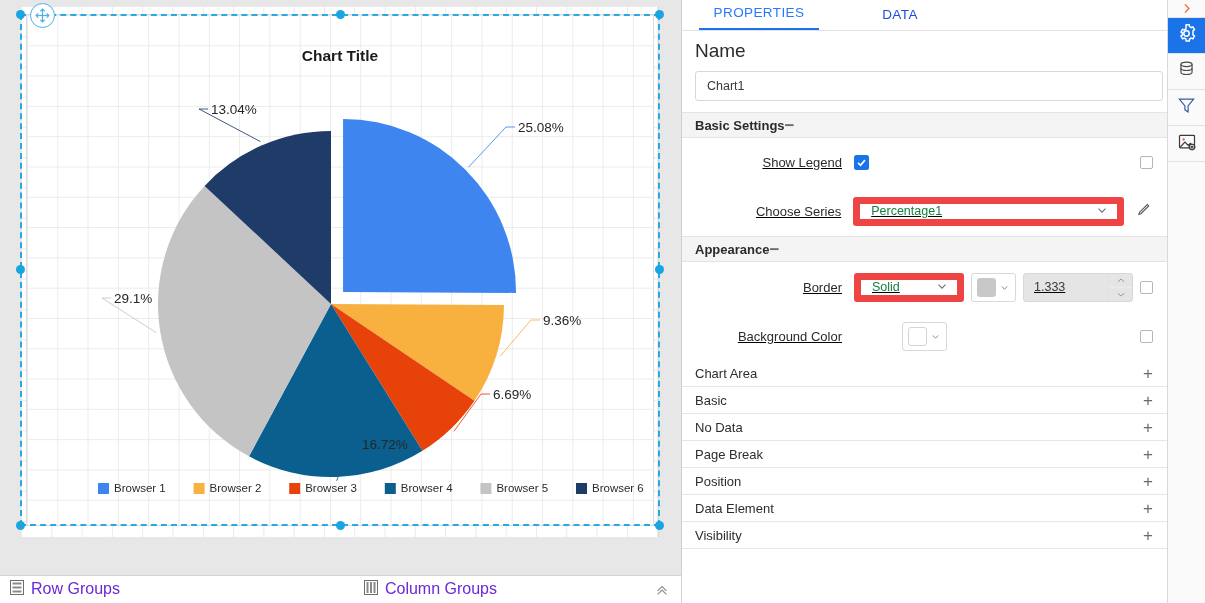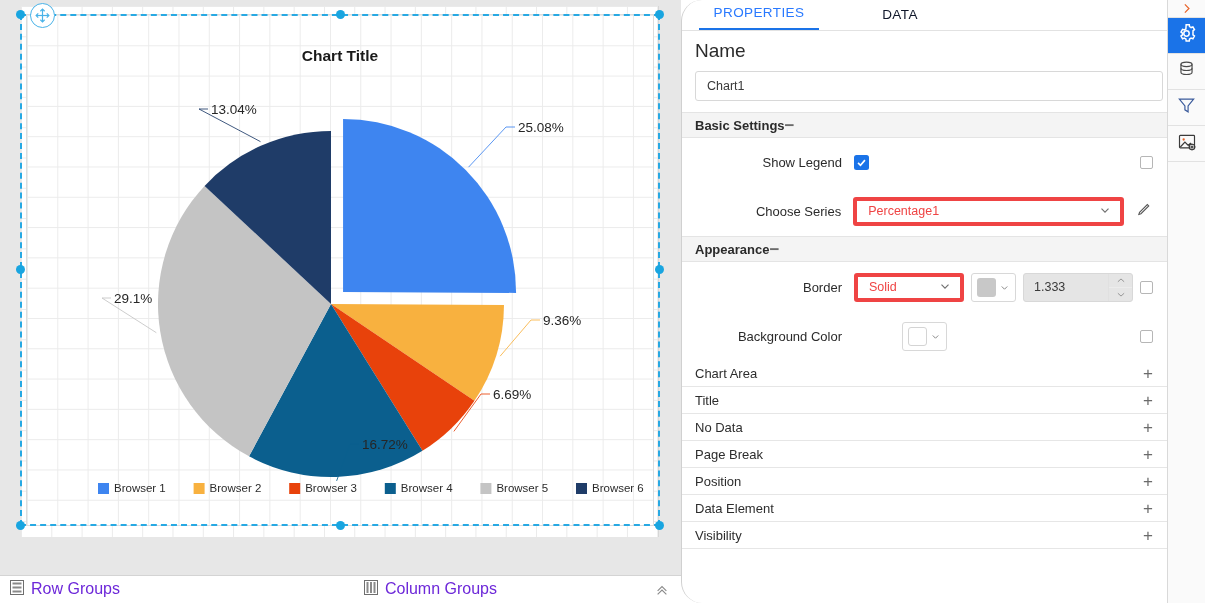--- a/index.html
+++ b/index.html
@@ -62,29 +62,29 @@
     font-size: 16px; color: #6d28d9;
   }
   .group-item { display: flex; align-items: center; gap: 7px; }
   #rg-item { margin-left: 10px; }
   #cg-item { margin-left: 244px; }
   #collapse-caret { position: absolute; right: 12px; top: 7px; cursor: pointer; }
 
   
   #props-panel {
     position: relative; width: 586px; height: 603px; background: #ffffff;
-    border-left: 1px solid #d0d0d0; display: flex; border-radius: 21px;
+    border-left: 1px solid #d0d0d0; display: flex;
   }
   #props-main { width: 485px; height: 603px; overflow: hidden; position: relative; }
 
   #tabs { height: 31px; display: flex; align-items: flex-end;
           border-bottom: 1px solid #e2e2e2; }
   .tab {
     font-size: 13.5px; letter-spacing: .4px; padding: 0 0 8px 0; cursor: pointer;
-    color: #0f172a;
+    color: #1d4ed8;
   }
   #tab-properties { color: #2979ff; margin-left: 17px; width: 120px; text-align: center;
                     border-bottom: 2.5px solid #1a73e8; }
   #tab-data { margin-left: 43px; width: 76px; text-align: center; }
 
   #name-block { padding: 9px 13px 11px 13px; }
   #name-label { font-size: 19px; color: #2b2b2b; margin-bottom: 9px; }
   #name-input {
     width: 468px; height: 30px; border: 1px solid #d8d8d8; border-radius: 3px;
     font-size: 12.5px; color: #3a3a3a; padding: 0 11px;
@@ -93,38 +93,38 @@
 
   .sec-header {
     height: 26px; background: #f4f4f4; border-top: 1px solid #e4e4e4;
     border-bottom: 1px solid #e4e4e4; display: flex; align-items: center;
     padding: 0 14px 0 13px;
     font-size: 13px; color: #2b2b2b; cursor: pointer;
   }
   .sec-header.bold { font-weight: bold; }
   .sec-sign { font-size: 17px; color: #6b6b6b; line-height: 1; }
 
-  .row { display: flex; align-items: center; height: 44px; padding: 0 14px 0 0; }
+  .row { display: flex; align-items: center; height: 44px; padding: 0 14px 0 0; text-decoration: underline; }
   .row-label { font-size: 13px; color: #2b2b2b; text-align: right; }
   .lbl-w { width: 160px; margin-right: 12px; }
 
   .chk-on {
     width: 15px; height: 15px; border-radius: 2.5px; background: #1a73e8;
     display: flex; align-items: center; justify-content: center; cursor: pointer;
   }
   .chk-off {
     width: 13px; height: 13px; border: 1px solid #b6b6b6; border-radius: 2px;
     background: #fff; cursor: pointer;
   }
   .right-chk { margin-left: auto; }
 
   .select {
-    height: 29px; border: 4px solid #ef4444; border-radius: 3px; background: #fff;
+    height: 29px; border: 7px solid #ef4444; border-radius: 3px; background: #fff;
     display: flex; align-items: center; justify-content: space-between;
-    padding: 0 8px 0 11px; font-size: 12.5px; color: #ef4444; cursor: pointer;
+    padding: 0 8px 0 11px; font-size: 12.5px; color: #15803d; cursor: pointer;
   }
   #series-select { width: 272px; }
   #border-select { width: 110px; }
 
   .swatch-btn {
     height: 29px; border: 1px solid #d8d8d8; border-radius: 3px; background: #fff;
     display: flex; align-items: center; gap: 3px; padding: 0 5px; cursor: pointer;
   }
   .swatch { width: 19px; height: 19px; border-radius: 3px; }
   #num-box {
@@ -361,21 +361,21 @@
         </span>
         <span class="chk-off right-chk"></span>
       </div>
 
       <div id="collapsed-list">
           <div class="collapsed-row">
             <span>Chart Area</span>
             <span class="sec-sign">+</span>
           </div>
           <div class="collapsed-row">
-            <span>Title</span>
+            <span>Basic</span>
             <span class="sec-sign">+</span>
           </div>
           <div class="collapsed-row">
             <span>No Data</span>
             <span class="sec-sign">+</span>
           </div>
           <div class="collapsed-row">
             <span>Page Break</span>
             <span class="sec-sign">+</span>
           </div>

